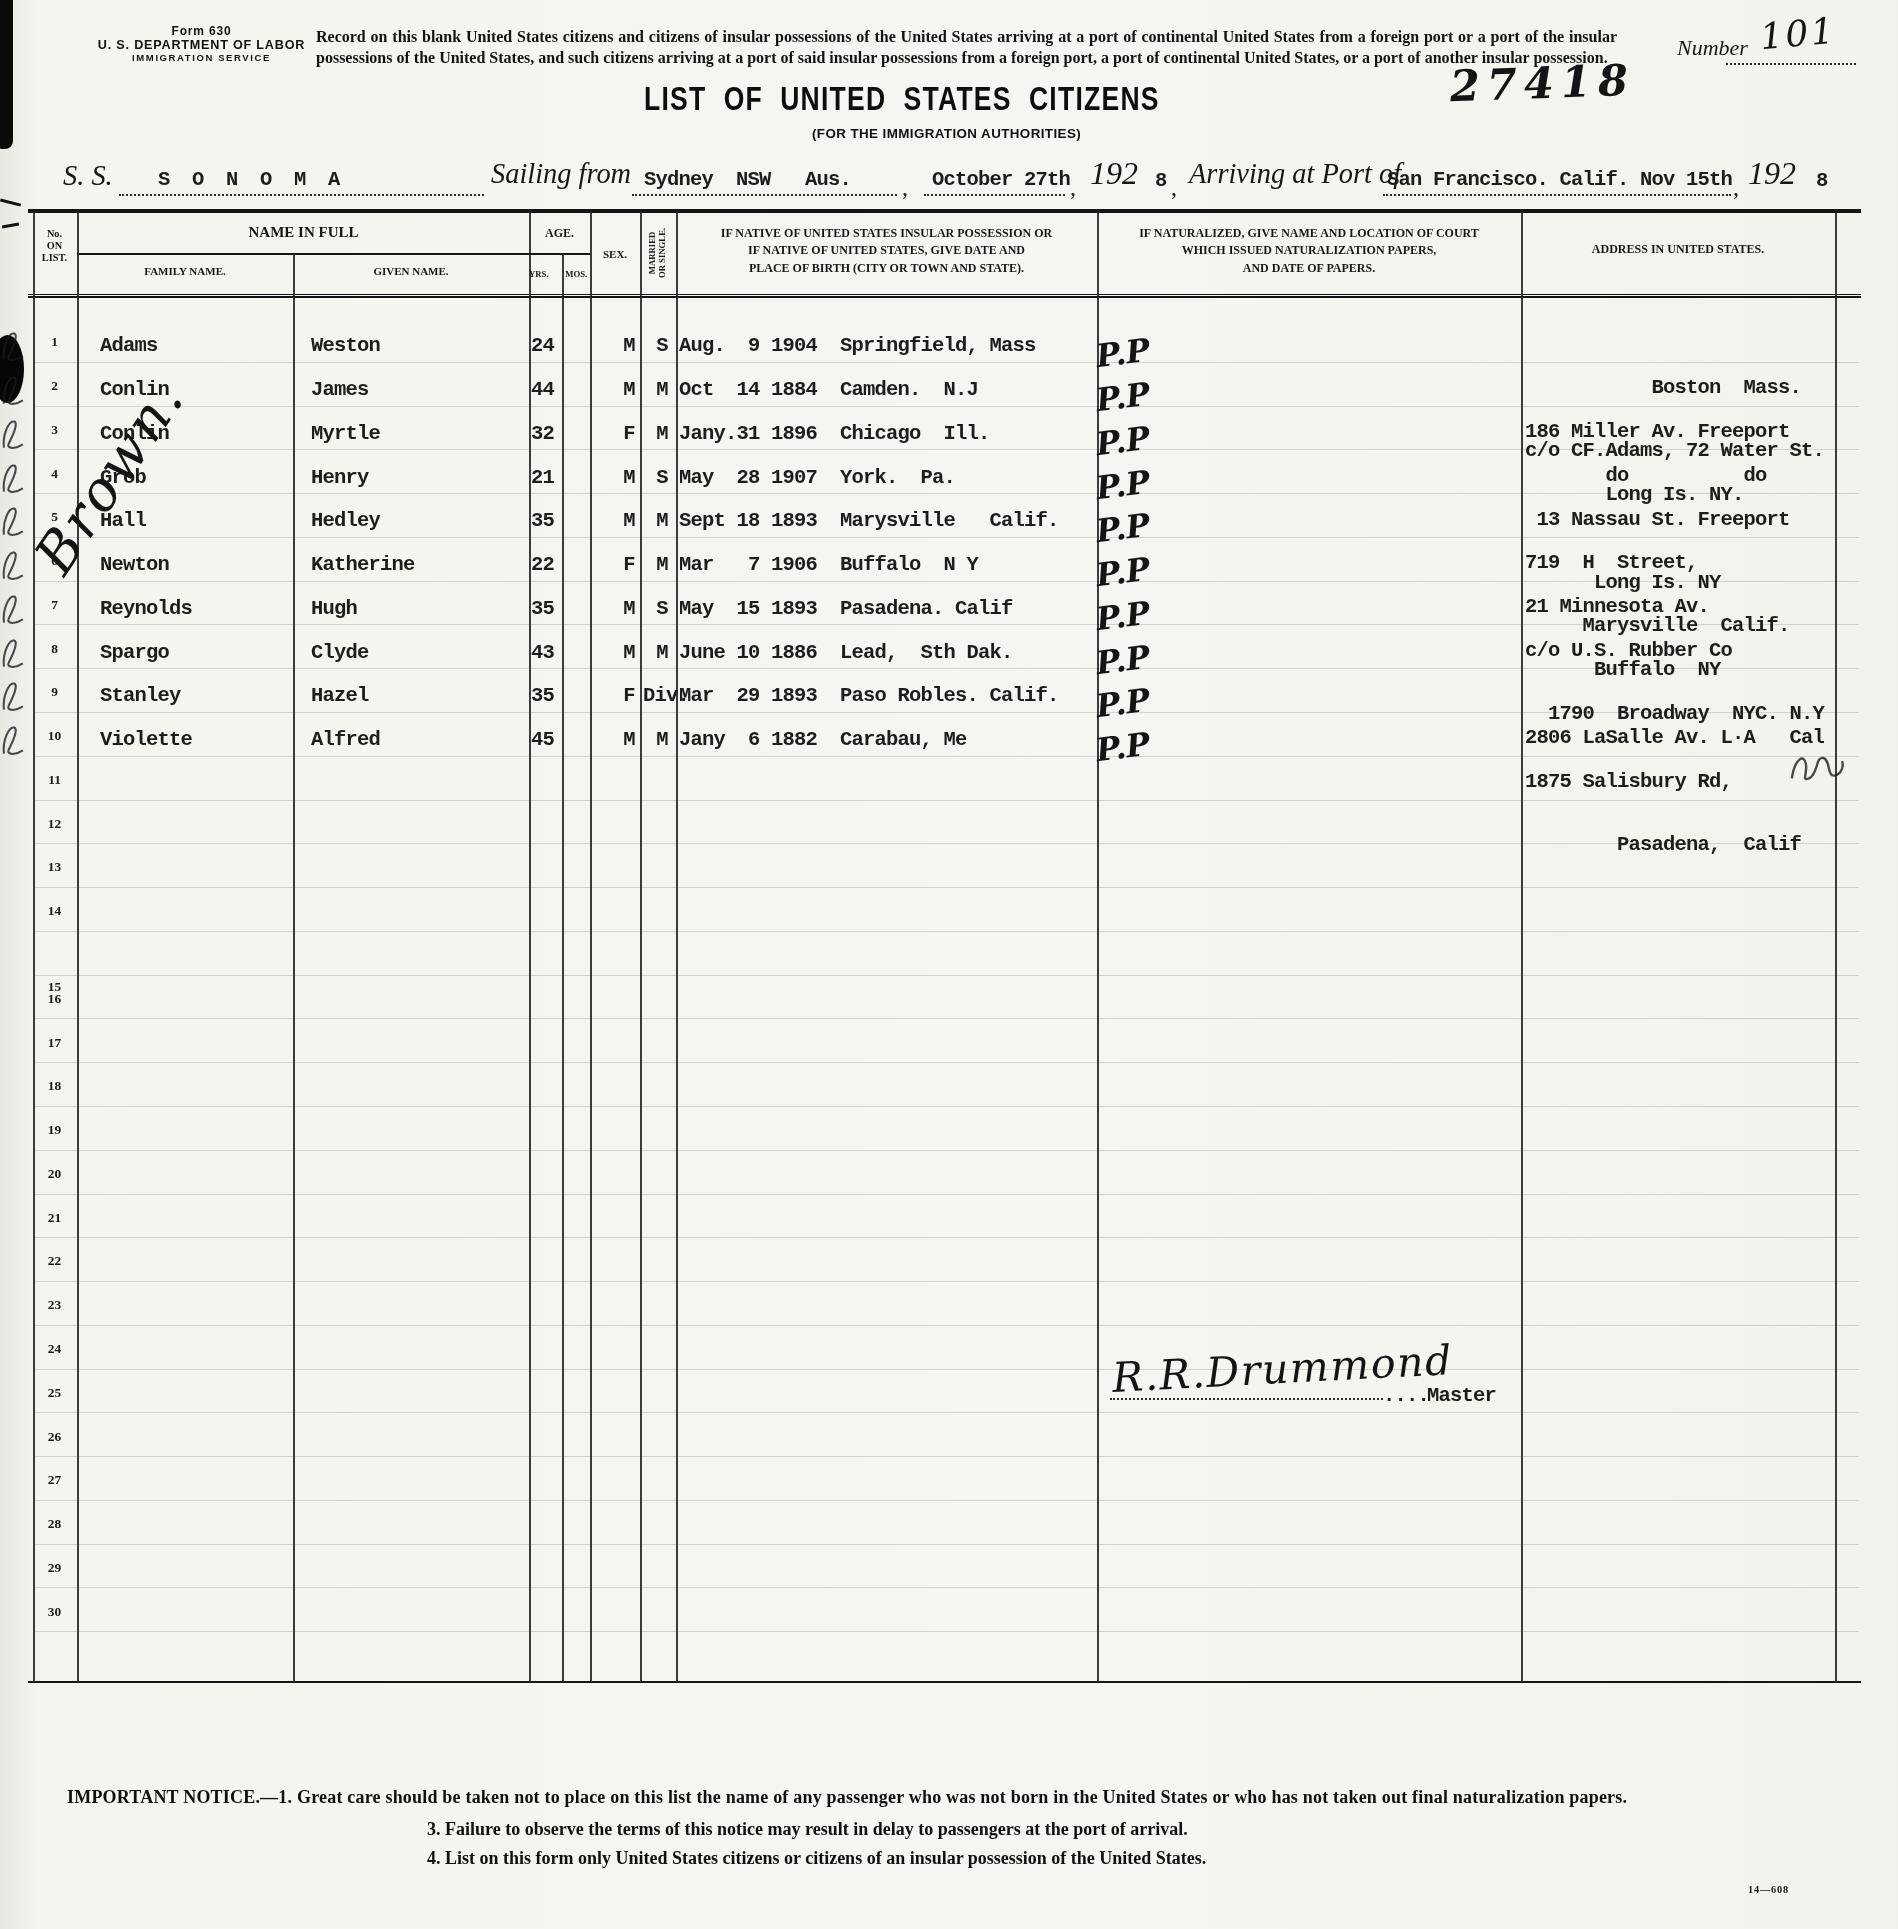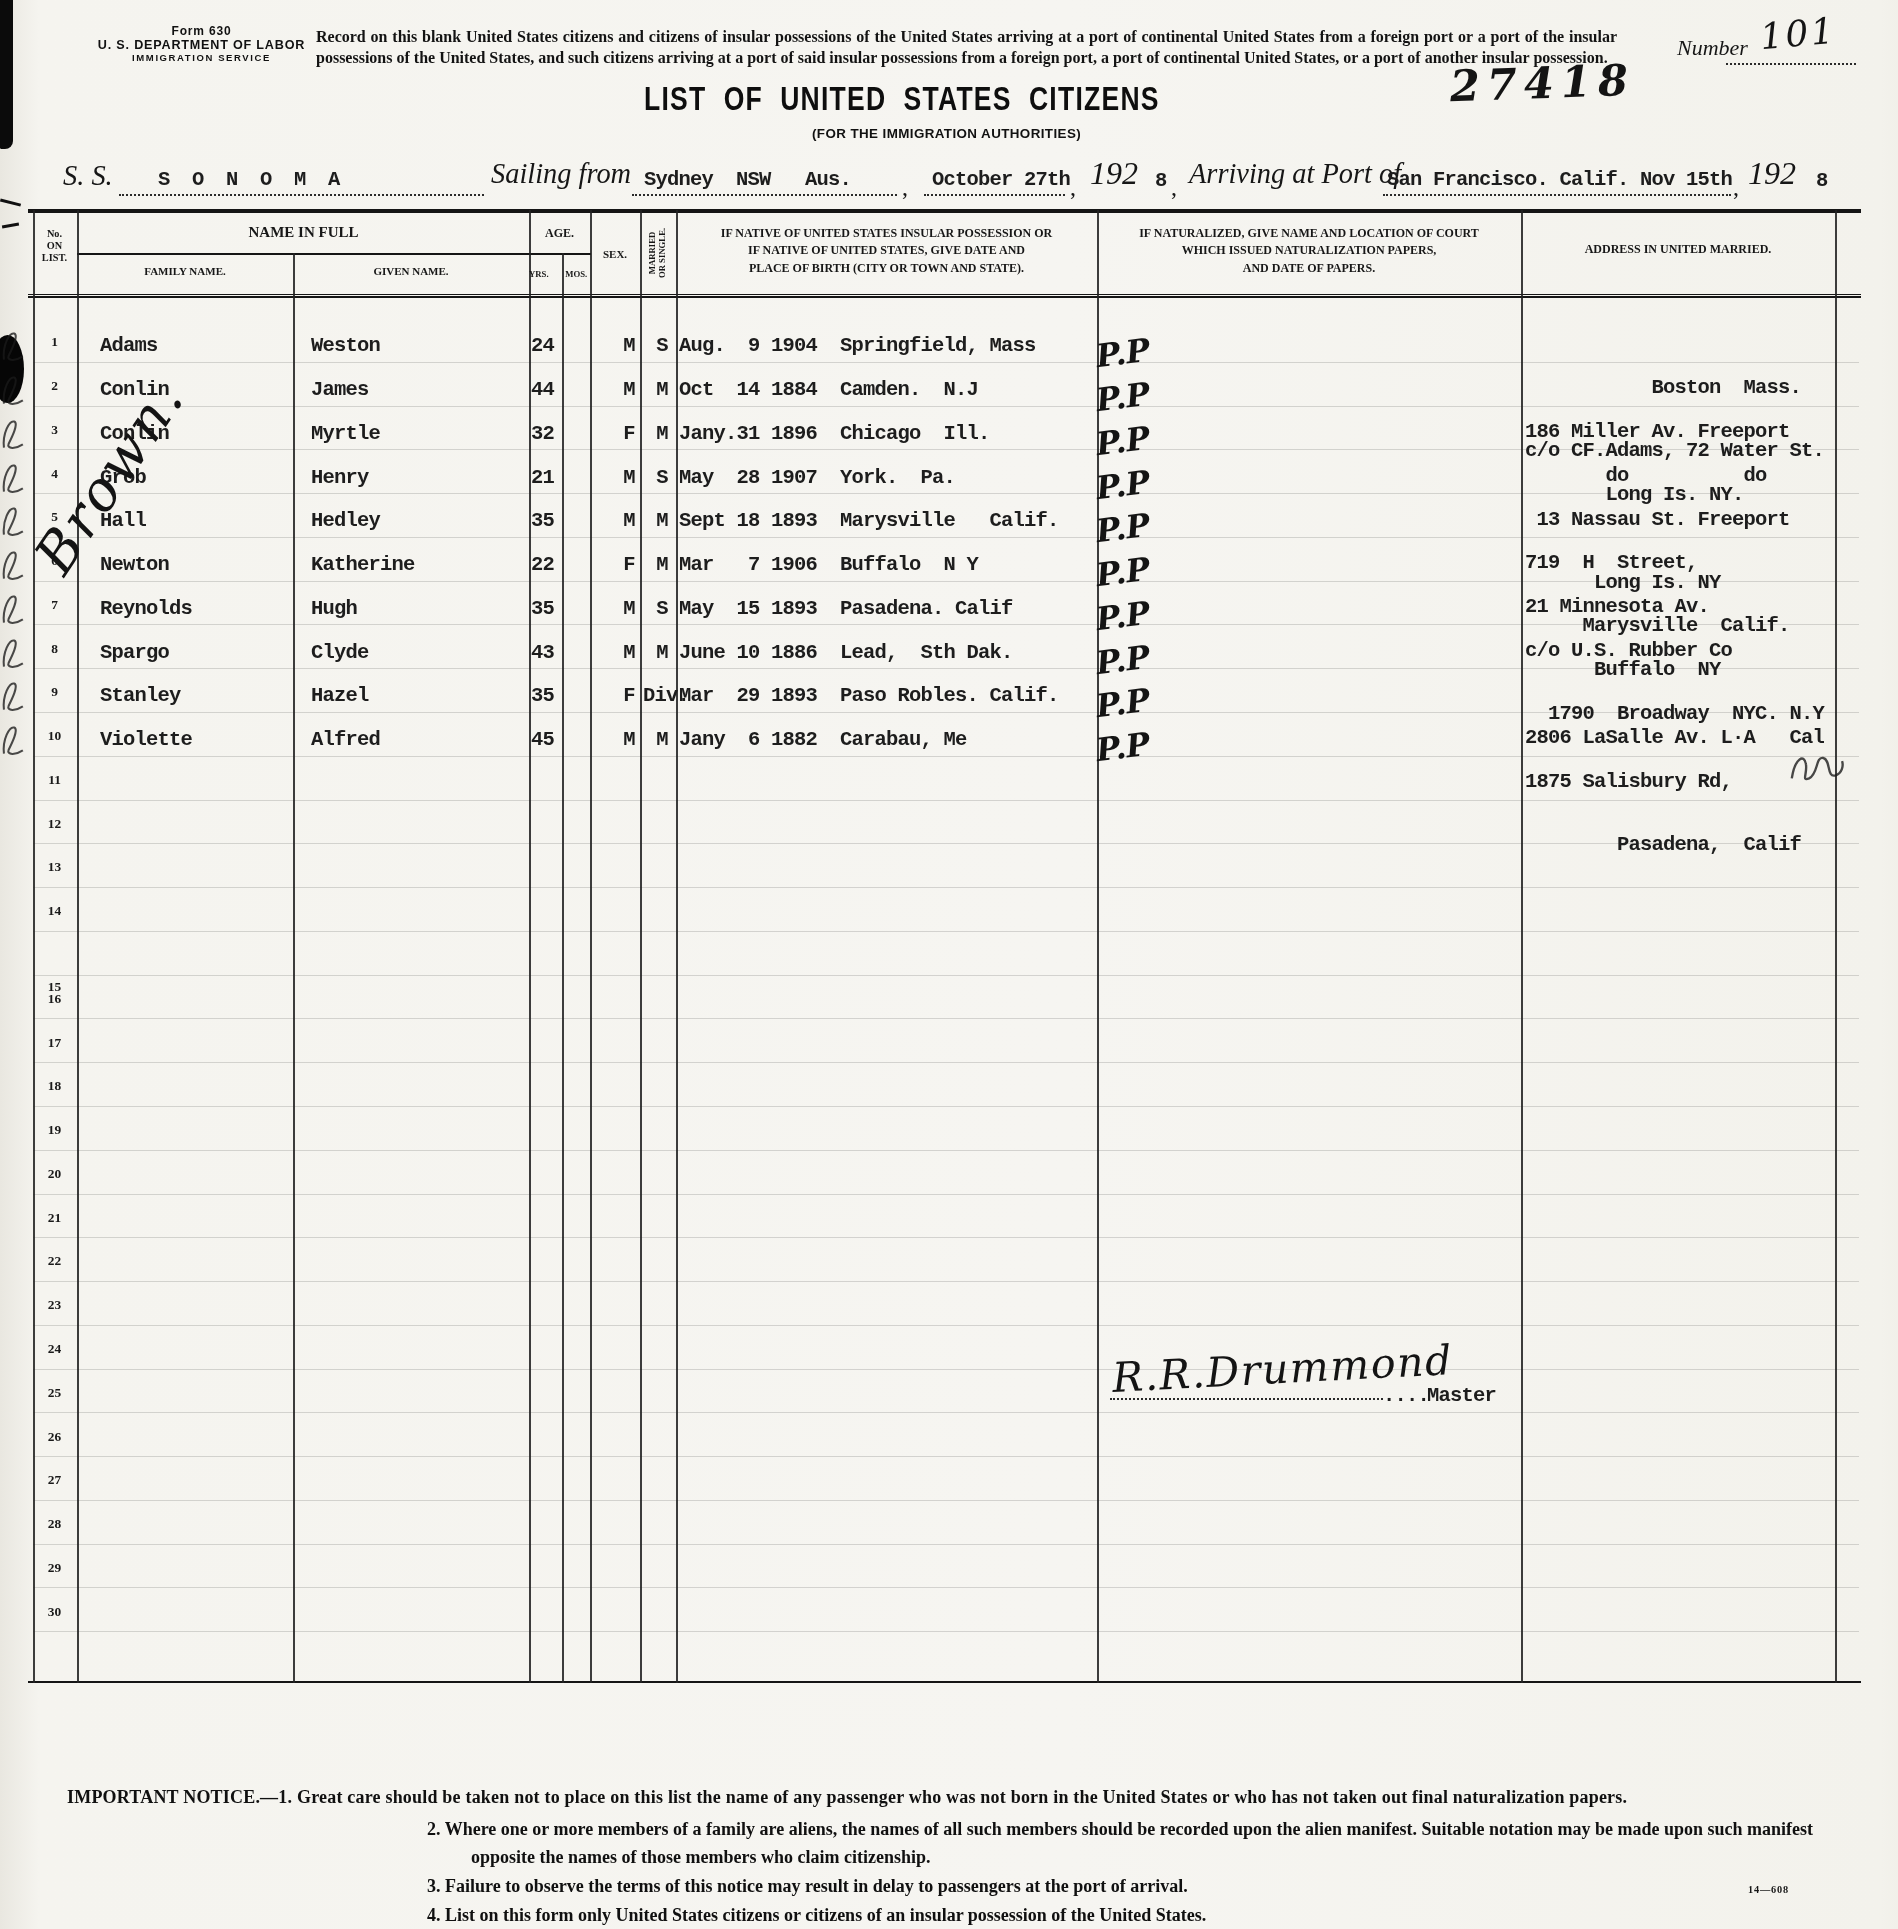--- a/index.html
+++ b/index.html
@@ -145,21 +145,21 @@
   <div class="hcell" style="left:676px;top:225px;width:421px;font-size:12px;line-height:17.4px;">
     <div>IF NATIVE OF UNITED STATES INSULAR POSSESSION OR</div>
     <div>IF NATIVE OF UNITED STATES, GIVE DATE AND</div>
     <div>PLACE OF BIRTH (CITY OR TOWN AND STATE).</div>
   </div>
   <div class="hcell" style="left:1097px;top:225px;width:424px;font-size:12px;line-height:17.4px;">
     <div>IF NATURALIZED, GIVE NAME AND LOCATION OF COURT</div>
     <div>WHICH ISSUED NATURALIZATION PAPERS,</div>
     <div>AND DATE OF PAPERS.</div>
   </div>
-  <div class="hcell" style="left:1521px;top:242px;width:314px;font-size:12px;">ADDRESS IN UNITED MARRIED.</div>
+  <div class="hcell" style="left:1521px;top:242px;width:314px;font-size:12px;">ADDRESS IN UNITED STATES.</div>
 
   <div id="rows-layer">
       <div class="rownum" style="top: 334px;">1</div>
       <div class="rowline" style="top: 362px;"></div>
       <div class="rownum" style="top: 378px;">2</div>
       <div class="rowline" style="top: 406px;"></div>
       <div class="rownum" style="top: 422px;">3</div>
       <div class="rowline" style="top: 449px;"></div>
       <div class="rownum" style="top: 466px;">4</div>
       <div class="rowline" style="top: 493px;"></div>
@@ -401,20 +401,19 @@
   <div class="abs dotline" style="left:1110px;top:1398px;width:273px;"></div>
   <div class="abs hw" style="left:1112px;top:1345px;font-size:41px;letter-spacing:1.6px;transform:rotate(-3deg);">R.R.Drummond</div>
   <span class="abs mono" style="left:1383px;top:1384px;">....</span>
   <span class="abs mono" style="left:1427px;top:1384px;">Master</span>
 
   <div class="abs notice1">
     <span>IMPORTANT NOTICE.—1.</span>
     <span>Great care should be taken not to place on this list the name of any passenger who was not born in the United States or who has not taken out final naturalization papers.</span>
   </div>
   <div class="abs noticeitems">
-    <div class="ni">2. Where one or more members of a family are aliens, the names of all such members should be recorded upon the alien manifest.   Suitable notation may be made upon such manifest opposite the names of those members who claim citizenship.</div>
     <div class="ni" style="white-space:nowrap;">3. Failure to observe the terms of this notice may result in delay to passengers at the port of arrival.</div>
     <div class="ni" style="white-space:nowrap;">4. List on this form only United States citizens or citizens of an insular possession of the United States.</div>
   </div>
 
   <div class="abs printcode">14—608</div>
 </div>
 
 
 </body></html>

